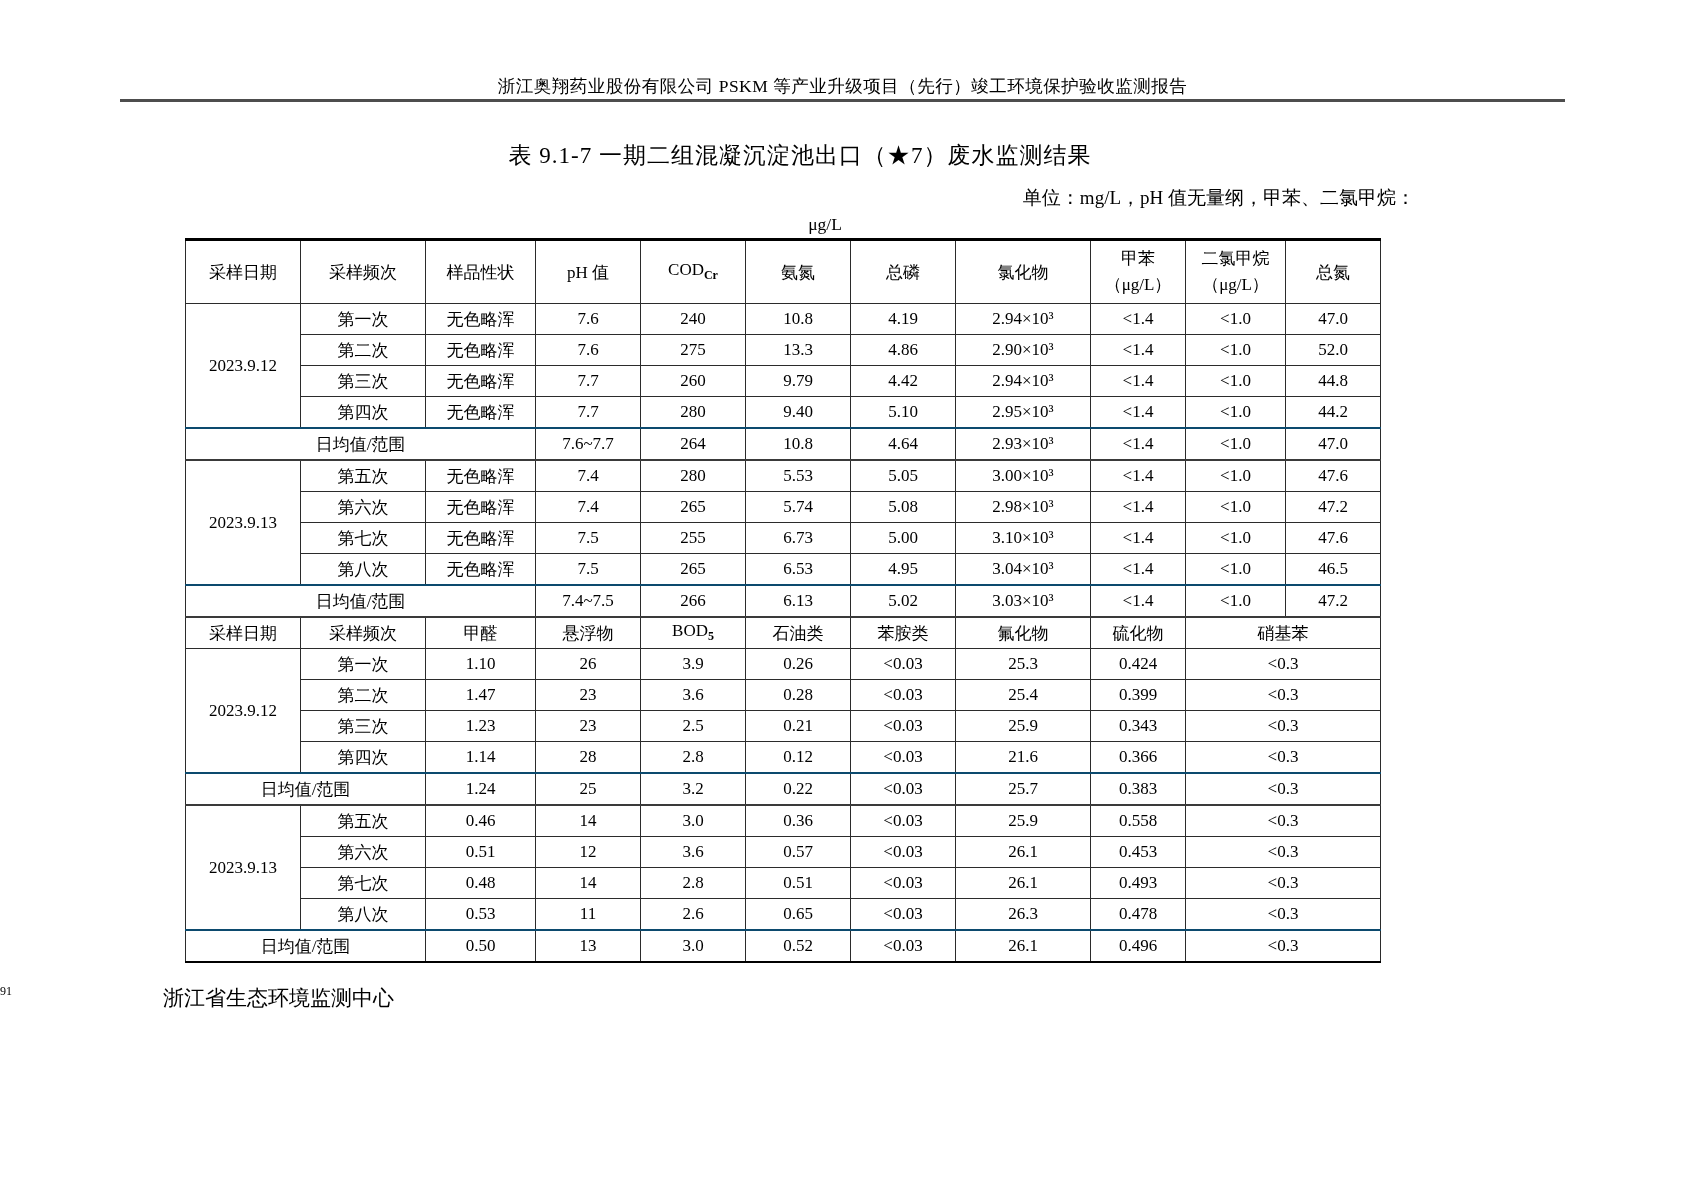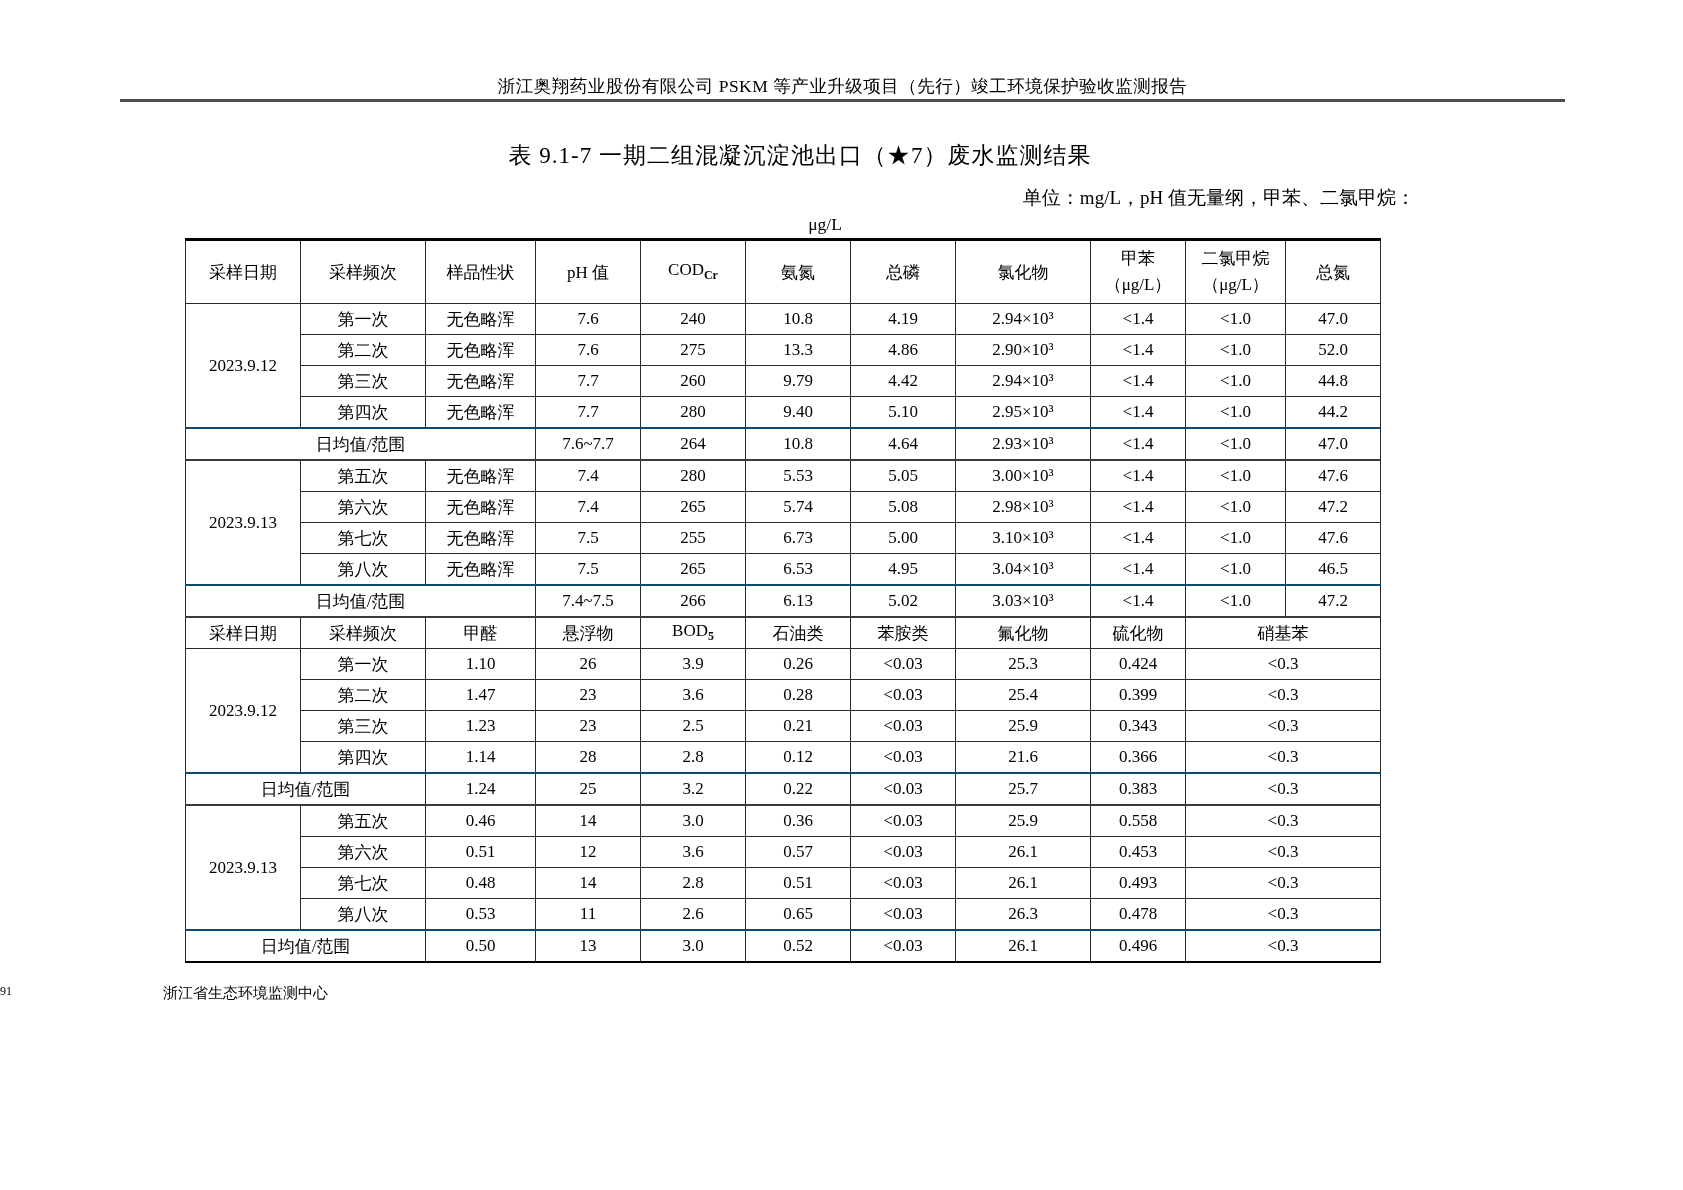--- a/index.html
+++ b/index.html
@@ -32,21 +32,21 @@
   table.mt td{
     border:1px solid #2b2b2b;text-align:center;vertical-align:middle;
     padding:0;height:30px;overflow:hidden;white-space:nowrap;
   }
   tr.h1 td{height:62px;border-top:3px solid #000;}
   tr.h2 td{border-top:2px solid #000;}
   tr.avg td{border-top:2px solid #0c4a6e;border-bottom:2px solid #3a3a3a;}
   tr.last td{border-bottom:2px solid #000;}
   table.mt sub{font-size:12px;font-weight:bold;}
   .hdr2line div{line-height:26px;}
-  .footer-org{position:absolute;top:984px;left:163px;font-size:15px;}
+  .footer-org{position:absolute;top:984px;left:163px;font-size:21px;}
   .page-num{position:absolute;top:984px;left:0;width:1600px;font-size:12px;}
 </style>
 </head>
 <body>
 
 <div class="report-header">浙江奥翔药业股份有限公司 PSKM 等产业升级项目（先行）竣工环境保护验收监测报告</div>
 <div class="header-rule"></div>
 <div class="doc-title">表 9.1-7  一期二组混凝沉淀池出口（★7）废水监测结果</div>
 <div class="unit-note">单位：mg/L，pH 值无量纲，甲苯、二氯甲烷：</div>
 <div class="unit-note-cont">μg/L</div>

